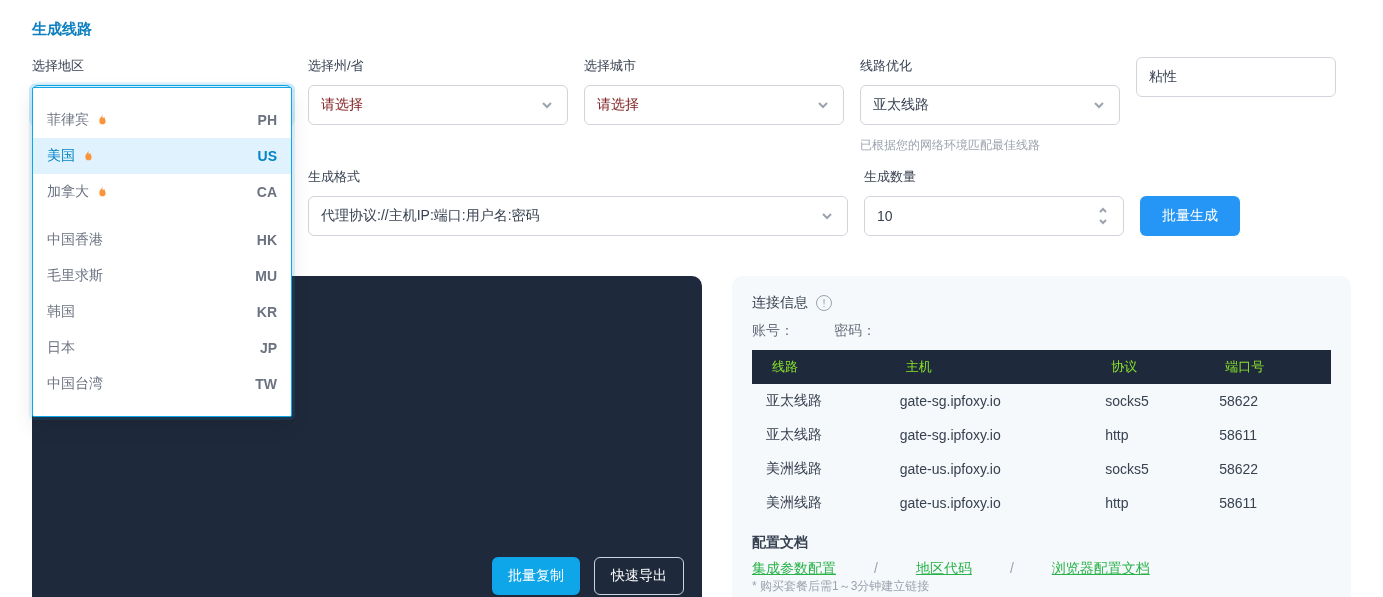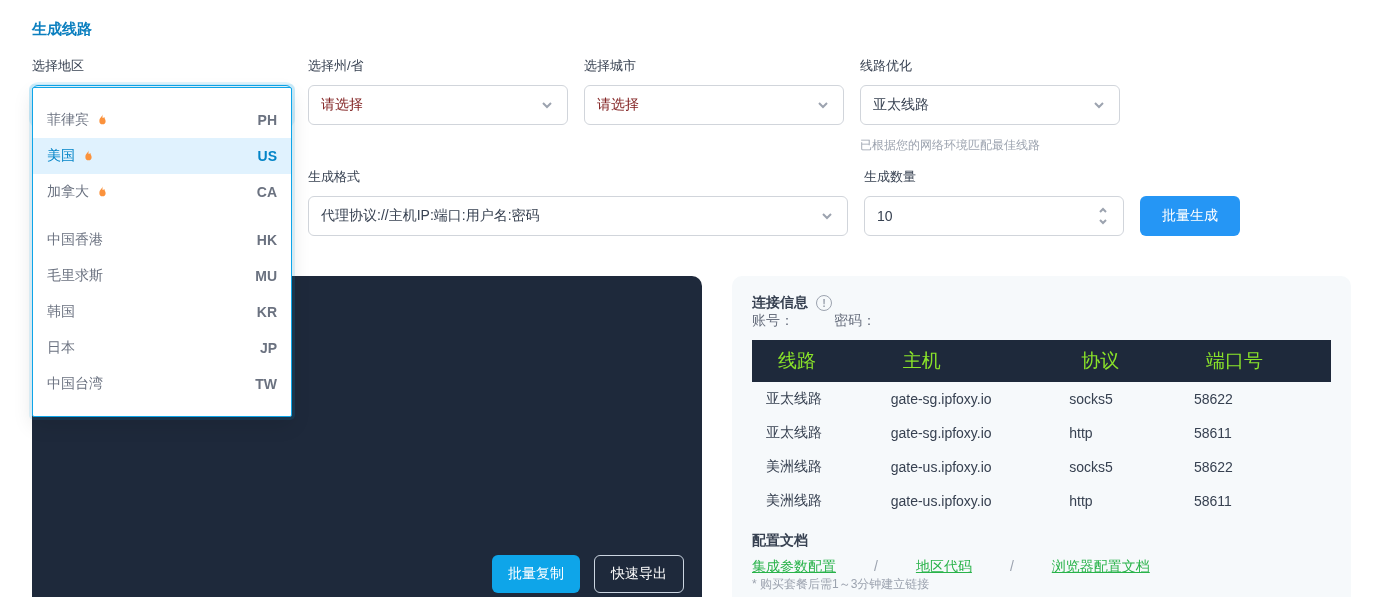--- a/index.html
+++ b/index.html
@@ -35,26 +35,26 @@
 .spinner{display:flex;flex-direction:column}
 .spinner-btn{width:16px;height:12px;display:flex;align-items:center;justify-content:center;cursor:pointer}
 .spinner-btn svg{width:10px;height:10px;stroke:#9ca3af;stroke-width:2;fill:none}
 .btn-primary{height:40px;padding:0 22px;background:#2596f5;color:#fff;border:none;border-radius:6px;font-size:14px;font-weight:500;cursor:pointer}
 .lower{display:flex;gap:30px;margin-top:40px;align-items:stretch}
 .dark-panel{flex:0 0 670px;background:#1e293b;border-radius:10px;min-height:255px;display:flex;align-items:flex-end;justify-content:flex-end;padding:18px}
 .dark-actions{display:flex;gap:14px}
 .btn-blue{background:#0ea5e9;color:#fff;border:none;border-radius:6px;padding:9px 16px;font-size:14px;cursor:pointer}
 .btn-outline{background:transparent;color:#fff;border:1px solid #cbd5e1;border-radius:6px;padding:9px 16px;font-size:14px;cursor:pointer}
 .info-panel{flex:1;background:#f6f9fb;border-radius:10px;padding:18px 20px;font-size:14px}
-.info-title{display:flex;align-items:center;gap:8px;font-weight:700;color:#374151;}
+.info-title{display:flex;align-items:center;gap:8px;font-weight:400;color:#374151;margin-bottom:10px}
 .info-icon{width:16px;height:16px;border:1.5px solid #9ca3af;border-radius:50%;display:flex;align-items:center;justify-content:center;font-size:11px;color:#9ca3af}
 .creds{display:flex;gap:40px;margin-bottom:10px;color:#6b7280}
 .table{width:100%;border-collapse:collapse;margin-bottom:14px}
 .table thead{background:#1e293b}
-.table th{color:#8ae329;font-weight:500;text-align:left;padding:8px 26px;font-size:19px}
+.table th{color:#8ae329;font-weight:500;text-align:left;padding:8px 20px;font-size:13px}
 .table td{padding:8px 14px;color:#374151;font-size:14px}
 .doc-title{font-weight:600;margin-bottom:8px}
 .doc-links{display:flex;align-items:flex-start;gap:38px;margin-bottom:0}
 .doc-links a{color:#29b34a;text-decoration:underline;font-size:14px}
 .sep{color:#9ca3af}
 .note{font-size:12px;color:#9ca3af}
 </style>
 </head>
 <body>
 
@@ -158,20 +158,23 @@
     <div class="select">
       <span>亚太线路</span>
       <span class="chevron"><svg viewBox="0 0 16 16">
             <path d="M4 6l4 4 4-4"></path>
           </svg></span>
     </div>
     <div class="field-hint">已根据您的网络环境匹配最佳线路</div>
   </div>
 
   <div class="field w-rotate">
+    <div class="select">
+      <span>粘性</span>
+    </div>
   </div>
 </div>
 
 <div class="form-row" style="align-items:flex-end">
   <div class="field" style="width:260px"></div>
 
   <div class="field w-format">
     <div class="field-label">生成格式</div>
     <div class="select">
       <span>代理协议://主机IP:端口:用户名:密码</span>

